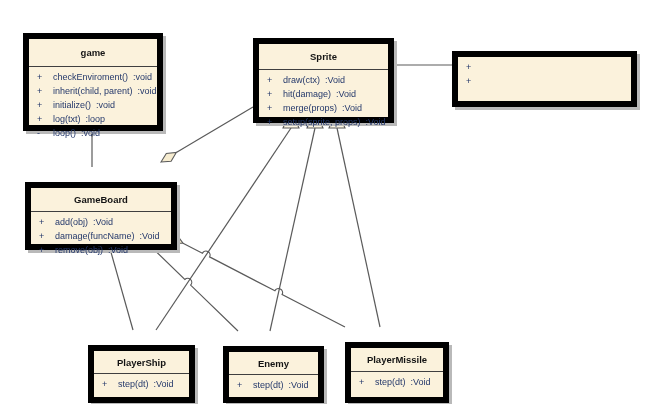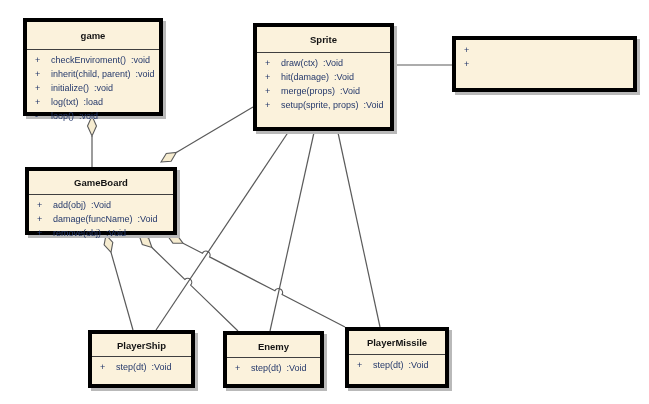--- a/index.html
+++ b/index.html
@@ -2,22 +2,22 @@
 <html><head>
 <meta charset="utf-8">
 <style>
   html,body { margin:0; padding:0; background:#ffffff; }
   #canvas {
     position:relative; width:649px; height:404px; background:#ffffff;
     font-family:"Liberation Sans", sans-serif; overflow:hidden;
   }
   #connectors { position:absolute; left:0; top:0; width:649px; height:404px; }
   .uml-class {
-    position:absolute; background:#fbf2dc; border:4px solid #000000;
-    box-shadow:3px 3px 0 #b9b9b9; box-sizing:border-box;
+    position:absolute; background:#fbf2dc; border:6px solid #000000;
+    box-shadow:3px 3px 0 #b9b9b9; box-sizing:border-box;margin-top:15px;
   }
   .uml-title {
     border-bottom:1px solid #3f3f3f; text-align:center; font-weight:bold;
     font-size:9.5px; color:#141414; display:flex; align-items:center; justify-content:center;
   }
   .uml-methods { padding-top:3px; }
   .m { display:flex; height:14px; line-height:14px; padding-left:8px;
        font-size:9px; color:#24386b; white-space:pre; }
   .m .vis { width:16px; flex:0 0 16px; }
   .conn-line { stroke:#5a5a5a; stroke-width:1.2; fill:none; }
@@ -75,26 +75,26 @@
       <polygon class="tri" points="337,110 329,128 345,128"></polygon>
     </g>
   </svg>
 
   <div class="uml-class" style="left:23px;top:18px;width:140px;height:98px">
     <div class="uml-title" style="height:27px">game</div>
     <div class="uml-methods">
       <div class="m"><span class="vis">+</span><span class="sig">checkEnviroment()  :void</span></div>
       <div class="m"><span class="vis">+</span><span class="sig">inherit(child, parent)  :void</span></div>
       <div class="m"><span class="vis">+</span><span class="sig">initialize()  :void</span></div>
-      <div class="m"><span class="vis">+</span><span class="sig">log(txt)  :load</span></div>
+      <div class="m"><span class="vis">+</span><span class="sig">log(txt)  :loop</span></div>
       <div class="m"><span class="vis">-</span><span class="sig">loop()  :void</span></div>
     </div>
   </div>
 
-  <div class="uml-class" style="left:253px;top:23px;width:141px;height:108px">
+  <div class="uml-class" style="left:253px;top:23px;width:141px;height:85px">
     <div class="uml-title" style="height:25px">Sprite</div>
     <div class="uml-methods">
       <div class="m"><span class="vis">+</span><span class="sig">draw(ctx)  :Void</span></div>
       <div class="m"><span class="vis">+</span><span class="sig">hit(damage)  :Void</span></div>
       <div class="m"><span class="vis">+</span><span class="sig">merge(props)  :Void</span></div>
       <div class="m"><span class="vis">+</span><span class="sig">setup(sprite, props)  :Void</span></div>
     </div>
   </div>
 
   <div class="uml-class" style="left:452px;top:36px;width:185px;height:56px">

